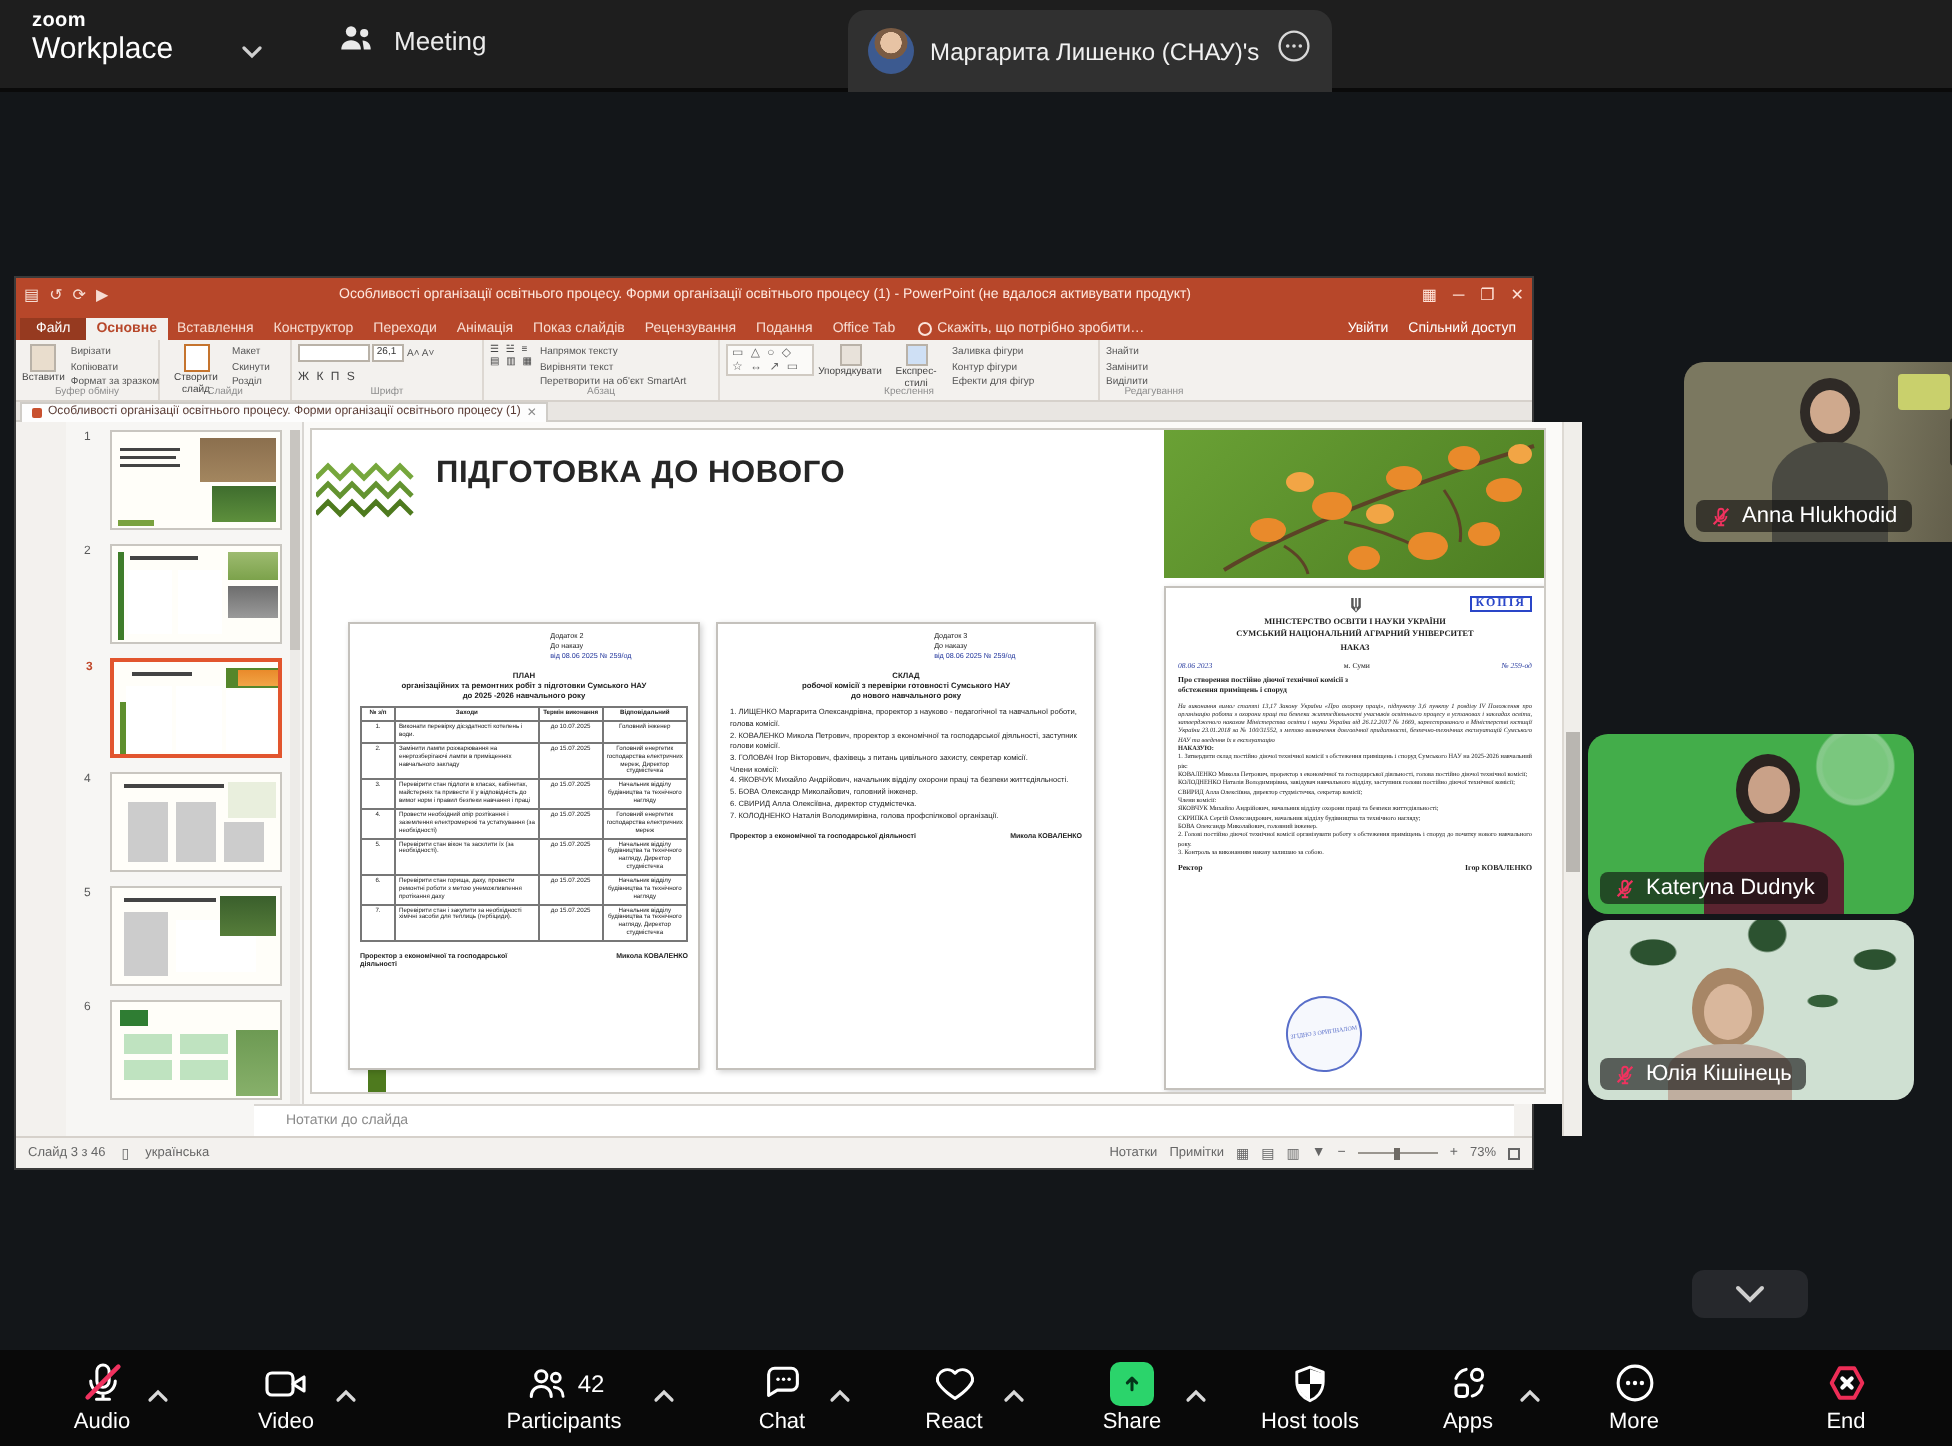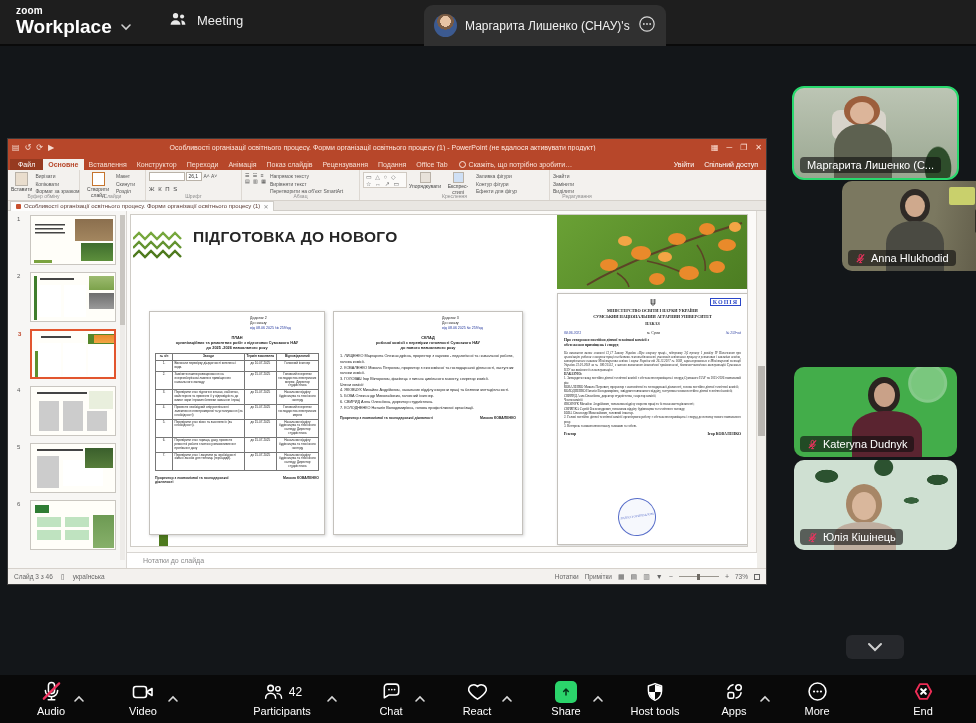--- a/index.html
+++ b/index.html
@@ -3,21 +3,21 @@
 <meta charset="utf-8">
 <style>
   html,body{margin:0;padding:0;background:#000;}
   .app{position:relative;width:976px;height:723px;overflow:hidden;
        font-family:"Liberation Sans","DejaVu Sans",sans-serif;
        -webkit-font-smoothing:antialiased;}
   
   .topbar{position:absolute;left:0;top:0;width:976px;height:46px;background:#1e1e1e;border-bottom:2px solid #0a0a0a;box-sizing:border-box;}
   .logo{position:absolute;left:16px;top:6px;color:#fff;line-height:1;}
   .logo .l1{font-size:10px;font-weight:700;letter-spacing:.2px;}
-  .logo .l2{font-size:19px;font-weight:700;margin-top:1px;}
+  .logo .l2{font-size:15px;font-weight:400;margin-top:1px;}
   .bar-chevron{position:absolute;left:120px;top:18px;}
   .meeting-tab{position:absolute;left:168px;top:10px;display:flex;align-items:center;gap:9px;color:#ececec;font-size:13px;}
   .active-tab{position:absolute;left:424px;top:5px;width:242px;height:41px;background:#303030;border-radius:9px 9px 0 0;display:flex;align-items:center;padding:0 10px;gap:8px;box-sizing:border-box;}
   .avatar{width:23px;height:23px;border-radius:50%;flex:0 0 auto;
      background:radial-gradient(circle at 50% 32%,#e7c3a4 0 27%,#7a5b43 28% 42%,#3c5a90 43% 100%);}
   .active-tab .ttl{color:#f1f1f1;font-size:12px;white-space:nowrap;overflow:hidden;flex:1;}
   
   .stage{position:absolute;left:0;top:46px;width:976px;height:629px;background:#131619;}
   
   .ppt{position:absolute;left:8px;top:93px;width:758px;height:445px;background:#f3f1ee;box-shadow:0 0 0 1px #3a3a3a;font-family:"Liberation Sans","DejaVu Sans",sans-serif;}
@@ -47,21 +47,21 @@
   .fbox{display:inline-block;border:1px solid #b9b2a8;background:#fff;height:7px;width:34px;vertical-align:middle;}
   .fsize{display:inline-block;border:1px solid #b9b2a8;background:#fff;height:7px;min-width:12px;font-size:5px;color:#333;vertical-align:middle;padding:0 1px;}
   .styleglyphs{font-size:6px;color:#444;letter-spacing:1px;margin-top:2px;}
   .shapes{font-size:6px;color:#666;letter-spacing:1px;border:1px solid #d0cac2;background:#fbfaf8;padding:1px 2px;height:16px;box-sizing:border-box;line-height:1.2;width:44px;overflow:hidden;}
   
   .doctabrow{position:absolute;left:0;top:62px;width:100%;height:10px;background:#e9e6e2;border-bottom:1px solid #d0cdc8;display:flex;align-items:center;box-sizing:border-box;padding-left:2px;}
   .doctab{display:flex;align-items:center;gap:3px;background:#fdfdfd;border:1px solid #cfccc7;border-bottom:none;height:9px;padding:0 5px;font-size:6px;color:#5a3b34;}
   .doctab .dot{width:5px;height:5px;background:#c8502e;border-radius:1px;}
   .doctab .x{color:#8a8a8a;font-size:6px;}
   
-  .pbody{position:absolute;left:0;top:72px;width:100%;height:357px;display:flex;}
+  .pbody{position:absolute;left:0;top:72px;width:100%;height:357px;display:flex;padding-left:25px;}
   .thumbs{position:relative;width:119px;background:#f7f6f4;border-right:1px solid #d9d6d2;box-sizing:border-box;padding-top:4px;}
   .thumb{position:relative;margin:0 10px 7px 22px;width:86px;height:50px;background:#fffef9;border:1px solid #c9c6c0;box-sizing:border-box;}
   .thumb .num{position:absolute;left:-14px;top:0;font-size:6px;color:#5a5a5a;}
   .thumb.sel{border:2px solid #e2552e;}
   .thumb.sel .num{color:#c0472a;font-weight:bold;}
   .tscroll{position:absolute;right:1px;top:4px;width:5px;height:345px;background:#edebe8;}
   .tscroll .th{position:absolute;left:0;top:0;width:5px;height:110px;background:#c8c5c0;}
   .prev{position:absolute;inset:0;}
   
   .pv1{background:
@@ -555,32 +555,20 @@
           <span class="sldr">
               <span class="knob"></span>
             </span>
           <span class="vicon">+</span>
           <span>73%</span>
           <span class="fitbox"></span>
         </span>
       </div>
     </section>
 
-    <div class="tile active" style="top:42px;">
-      <div class="bg1" style="position:absolute;inset:0;">
-        <div style="position:absolute;left:38px;top:22px;width:54px;height:30px;background:#d8d4cb;border-radius:8px;"></div>
-        <div class="head" style="left:50px;top:8px;width:36px;height:30px;background:#9c5e3c;"></div>
-        <div class="head" style="left:56px;top:14px;width:24px;height:22px;background:#dcb59a;"></div>
-        <div class="torso" style="left:40px;top:36px;width:58px;height:54px;background:#5d6150;"></div>
-        <div class="plant"></div>
-      </div>
-      <div class="nm">
-          <span>Маргарита Лишенко (С...</span>
-        </div>
-    </div>
 
     <div class="tile" style="top:135px;margin-left:48px;">
       <div class="bg2" style="position:absolute;inset:0;">
         <div class="pic" style="right:30px;top:6px;width:26px;height:18px;background:#c9d06c;"></div>
         <div class="pic" style="right:2px;top:28px;width:28px;height:24px;background:#2e2c24;"></div>
         <div class="head" style="left:58px;top:8px;width:30px;height:34px;background:#2f2a26;"></div>
         <div class="head" style="left:63px;top:14px;width:20px;height:22px;background:#cfa98d;"></div>
         <div class="torso" style="left:44px;top:40px;width:58px;height:50px;background:#4a4a42;"></div>
       </div>
       <div class="nm">

